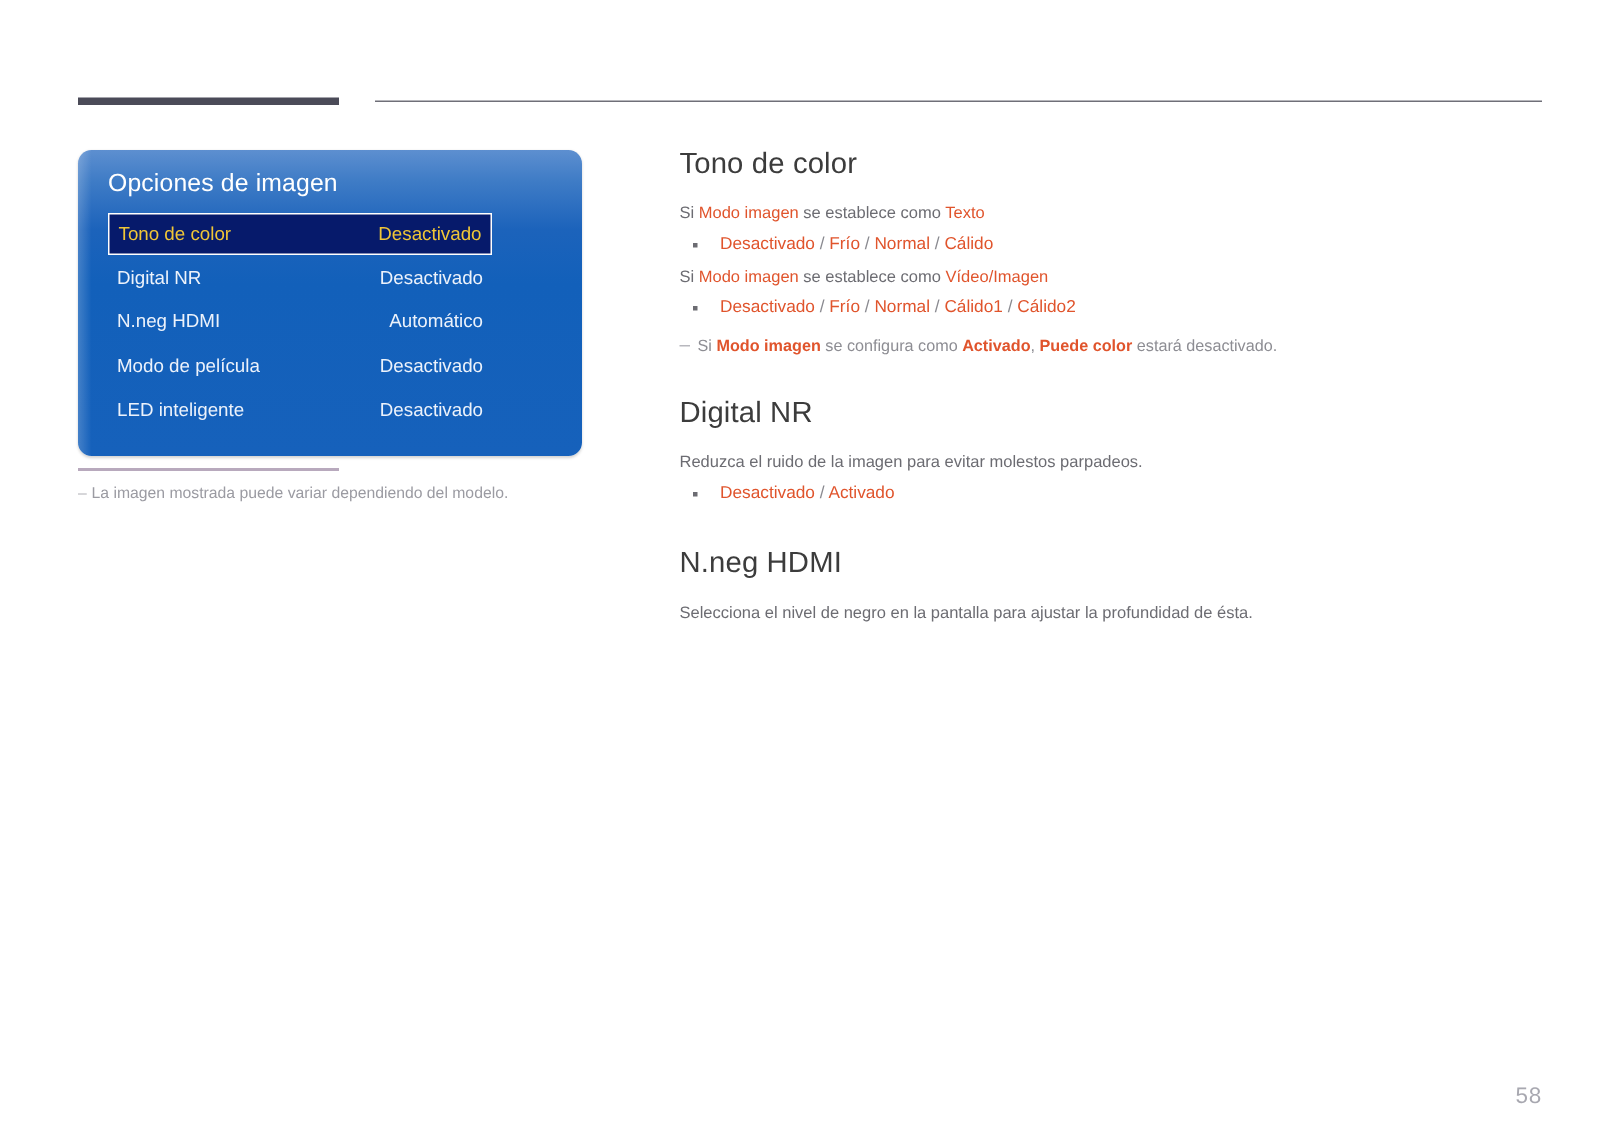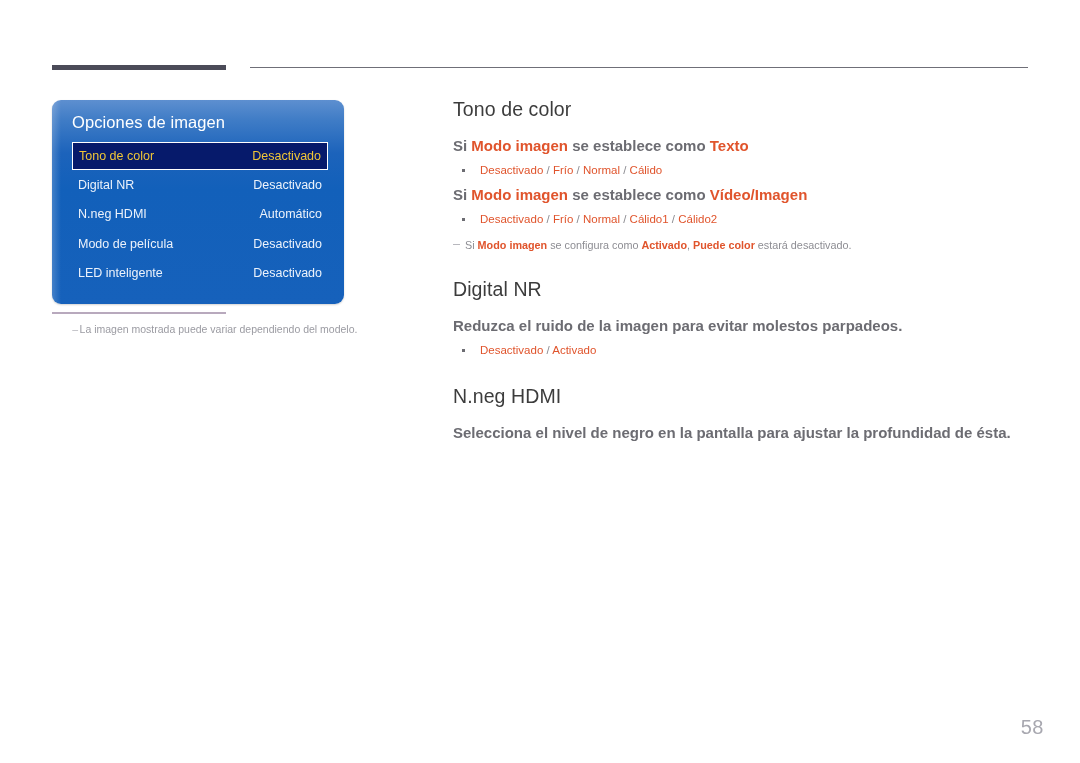--- a/index.html
+++ b/index.html
@@ -42,21 +42,21 @@
   
   .left-col {
     position: absolute;
     left: 52px;
     top: 100px;
     width: 292px;
   }
 
   .osd-panel {
     position: relative;
-    width: 292px;
+    width: 336px;
     height: 204px;
     border-radius: 9px;
     background:
       linear-gradient(180deg,
         #5d8fd0 0%,
         #3f7cc6 10%,
         #1c63bb 26%,
         #1260ba 44%,
         #1661bb 100%);
     box-shadow: 0 1px 2px rgba(0,0,0,0.18);
@@ -114,28 +114,27 @@
     position: absolute;
     left: 0;
     top: 212px;
     width: 174px;
     height: 1.5px;
     background: #b8a9bd;
   }
 
   .left-note {
     position: absolute;
-    left: 12px;
+    left: 0;
     top: 222px;
     width: 300px;
     font-size: 10.5px;
     color: #9b9ba2;
     line-height: 1.4;
     white-space: nowrap;
-    text-align: center;
   }
   .left-note .dash {
     display: inline-block;
     width: 9px;
     color: #b6b6bc;
   }
 
   
   .content {
     position: absolute;
@@ -148,25 +147,24 @@
     font-size: 19.5px;
     font-weight: normal;
     color: #3c3c3c;
     letter-spacing: 0.1px;
     line-height: 1.2;
   }
   .sec + .sec { margin-top: 24px; }
   .sec-body { margin-top: 12px; }
 
   .para {
-    font-size: 15px;
+    font-size: 11px;
     color: #6c6c72;
     line-height: 1.72;
     margin: 0 0 1px 0;
-    font-weight: bold;
   }
   .para .hl { color: #e0542c; }
 
   .bullet {
     position: relative;
     padding-left: 27px;
     font-size: 11.5px;
     color: #8a8a90;
     line-height: 1.85;
     margin: 1px 0;
@@ -197,23 +195,23 @@
     top: 7px;
     width: 7px;
     height: 1.3px;
     background: #b8b8be;
   }
   .note .hl-b { color: #e0542c; font-weight: bold; }
 
   
   .page-num {
     position: absolute;
-    right: 36px;
+    right: 52px;
     bottom: 24px;
-    font-size: 20px;
+    font-size: 15px;
     color: #a8a8b0;
     letter-spacing: 0.5px;
   }
 </style>
 </head>
 <body>
 
 <div class="header-rules">
   <div class="rule-thick"></div>
   <div class="rule-thin"></div>

